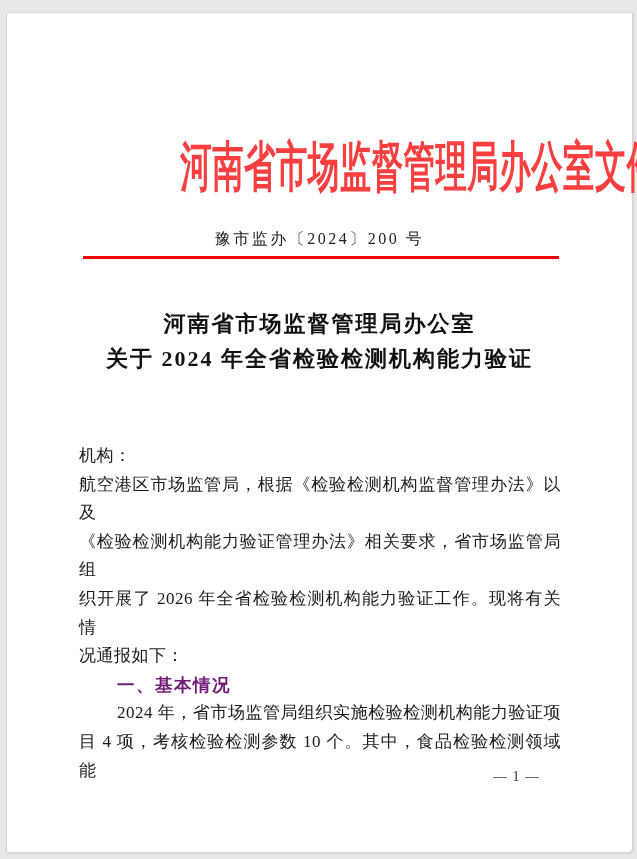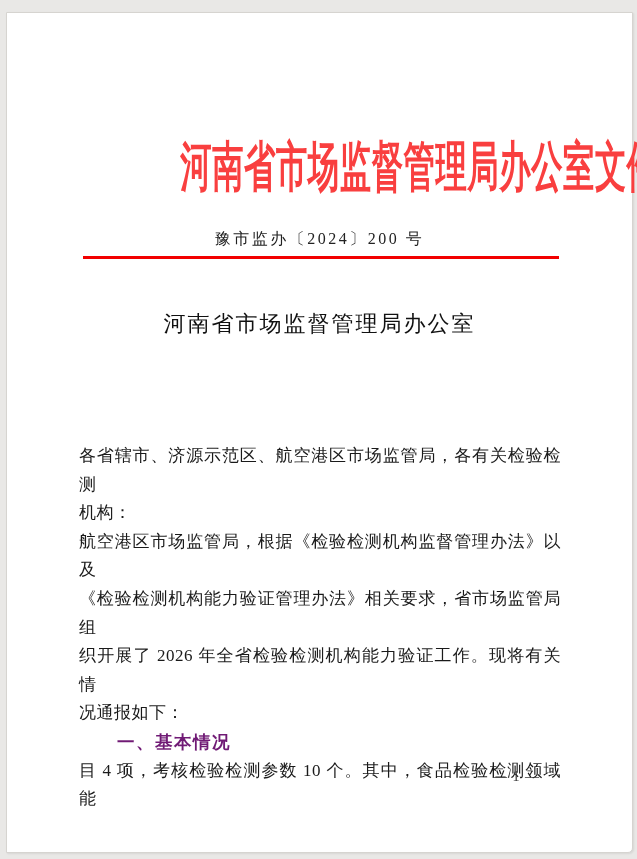--- a/index.html
+++ b/index.html
@@ -64,21 +64,21 @@
     height: 2.5px;
     background: #f20000;
   }
   .doc-title {
     position: absolute;
     top: 293px;
     left: 0;
     width: 100%;
     text-align: center;
     font-size: 22px;
-    font-weight: 400;
+    font-weight: 700;
     line-height: 35px;
     letter-spacing: 2px;
     color: #111;
   }
   .body-text {
     position: absolute;
     top: 429px;
     left: 72px;
     width: 482px;
     font-size: 17px;
@@ -121,28 +121,29 @@
   <div class="letterhead">
     <span class="letterhead-inner">河南省市场监督管理局办公室文件</span>
   </div>
 
   <div class="doc-number">豫市监办〔2024〕200 号</div>
 
   <div class="red-rule"></div>
 
   <div class="doc-title">
     <div>河南省市场监督管理局办公室</div>
+    <div>关于 2024 年全省检验检测机构能力验证</div>
   </div>
 
   <div class="body-text">
-    <div class="bline j">各省辖市、济源示范区、航空港区市场监管局，各有关检验检测</div>
     <div class="bline">机构：</div>
     <div class="bline j">航空港区市场监管局，根据《检验检测机构监督管理办法》以及</div>
     <div class="bline j">《检验检测机构能力验证管理办法》相关要求，省市场监管局组</div>
     <div class="bline j">织开展了 2026 年全省检验检测机构能力验证工作。现将有关情</div>
     <div class="bline">况通报如下：</div>
     <div class="bline heading ind">一、基本情况</div>
+    <div class="bline j ind">2024 年，省市场监管局组织实施检验检测机构能力验证项</div>
     <div class="bline j">目 4 项，考核检验检测参数 10 个。其中，食品检验检测领域能</div>
   </div>
 
   <div class="page-number">— 1 —</div>
 
 </div>
 
 </body></html>

